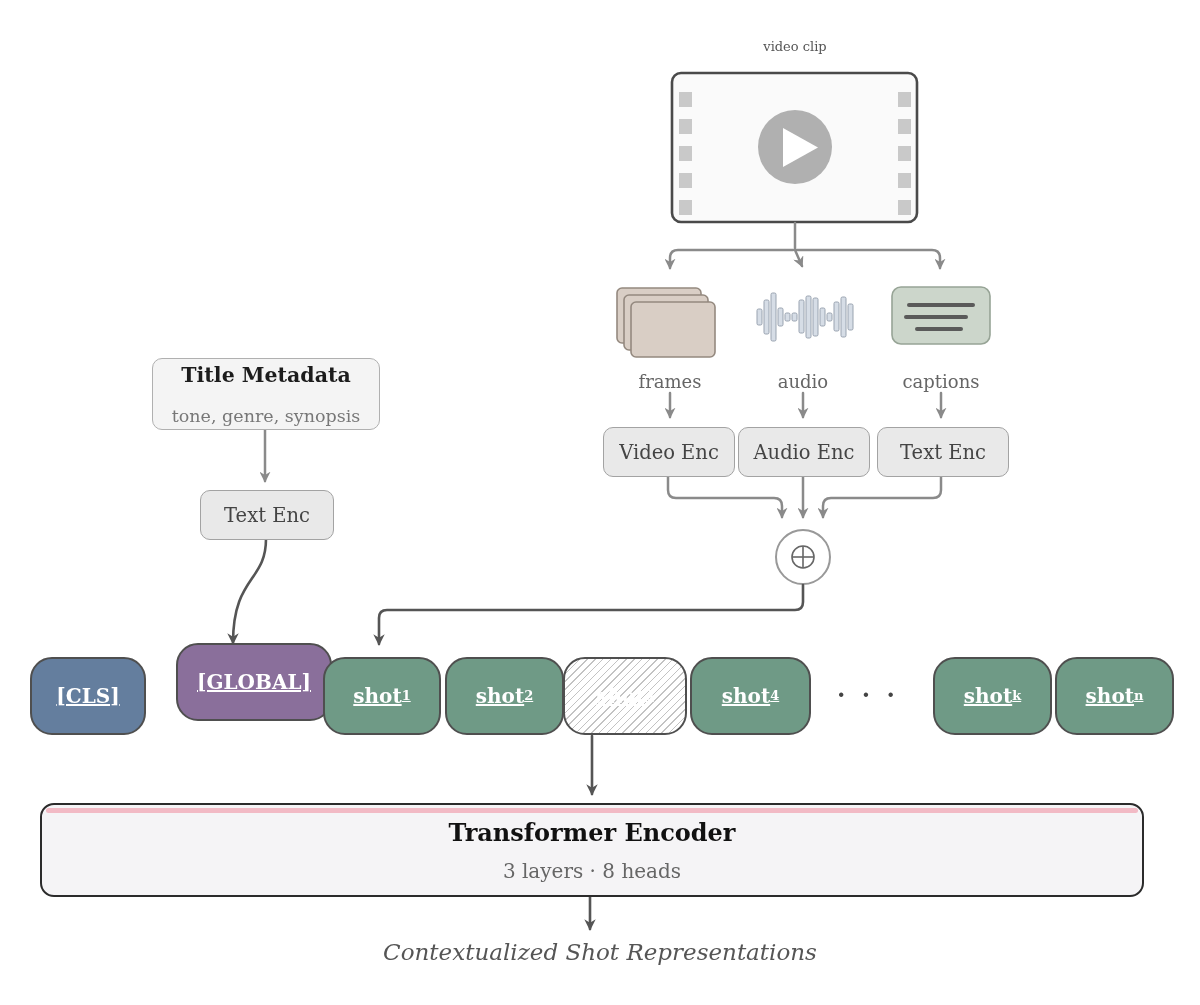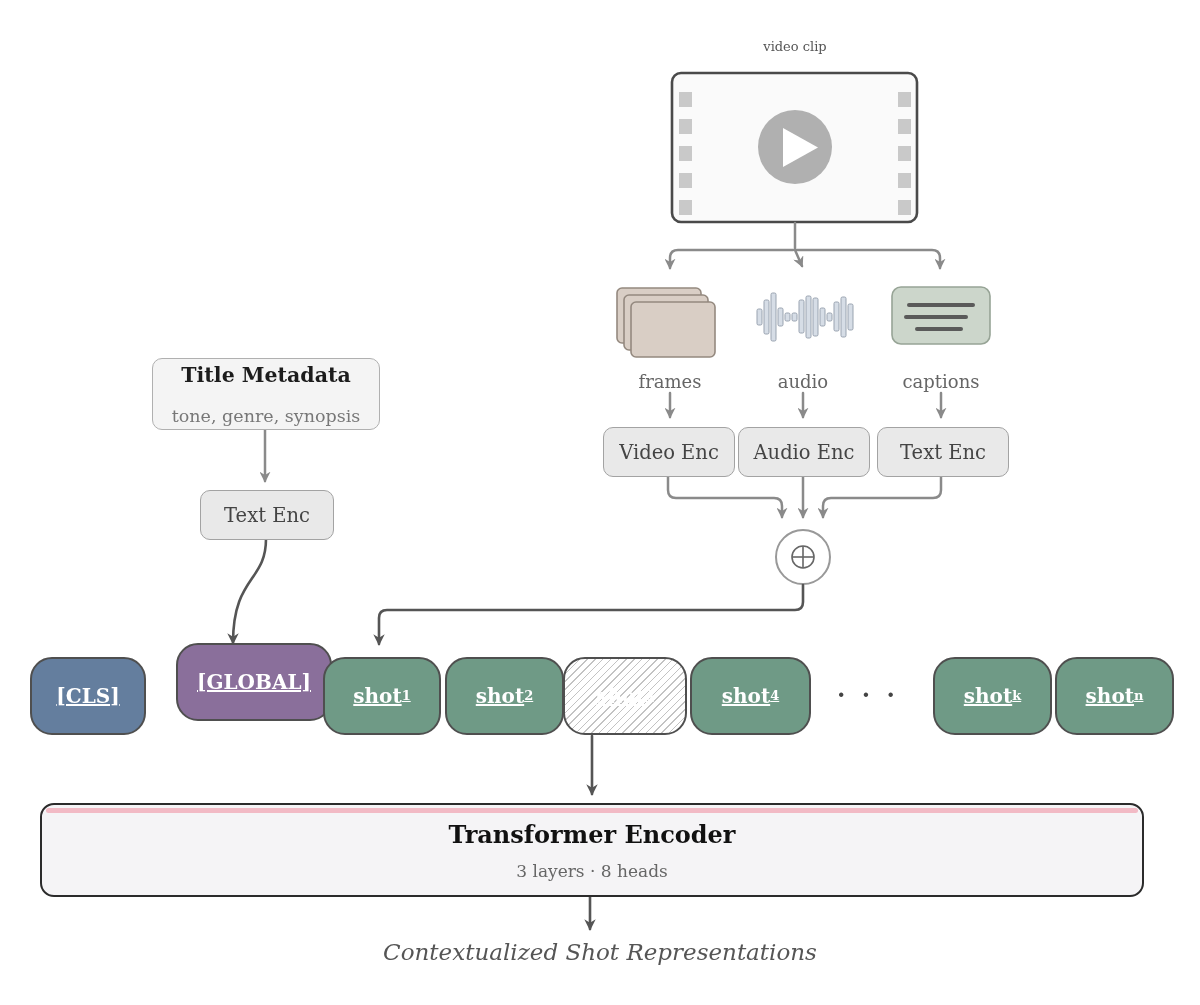--- a/index.html
+++ b/index.html
@@ -29,21 +29,21 @@
   .tok-mask{background:
       repeating-linear-gradient(135deg,#ffffff 0px,#ffffff 4.5px,#c3c3c3 4.5px,#c3c3c3 5.5px);
       color:#ffffff;}
   .dots{color:#444;font-size:24px;font-weight:bold;letter-spacing:4px;}
 
   .xformer{background:#f5f4f6;border:2.5px solid #2b2b2b;border-radius:14px;
            flex-direction:column;gap:12px;}
   .xformer .stripe{position:absolute;left:4px;right:4px;top:3px;height:5px;
                    background:#f2bac5;border-radius:3px;}
   .xformer .t1{font-weight:bold;color:#111;font-size:24px;}
-  .xformer .t2{color:#666;font-size:17px;}
+  .xformer .t2{color:#666;font-size:20px;}
 
   .output-label{color:#555;font-size:23px;font-style:italic;}
 </style>
 </head>
 <body>
 
 <div id="stage">
 
   <svg id="wires" width="1200" height="1005" viewBox="0 0 1200 1005" xmlns="http://www.w3.org/2000/svg">
     <defs>

